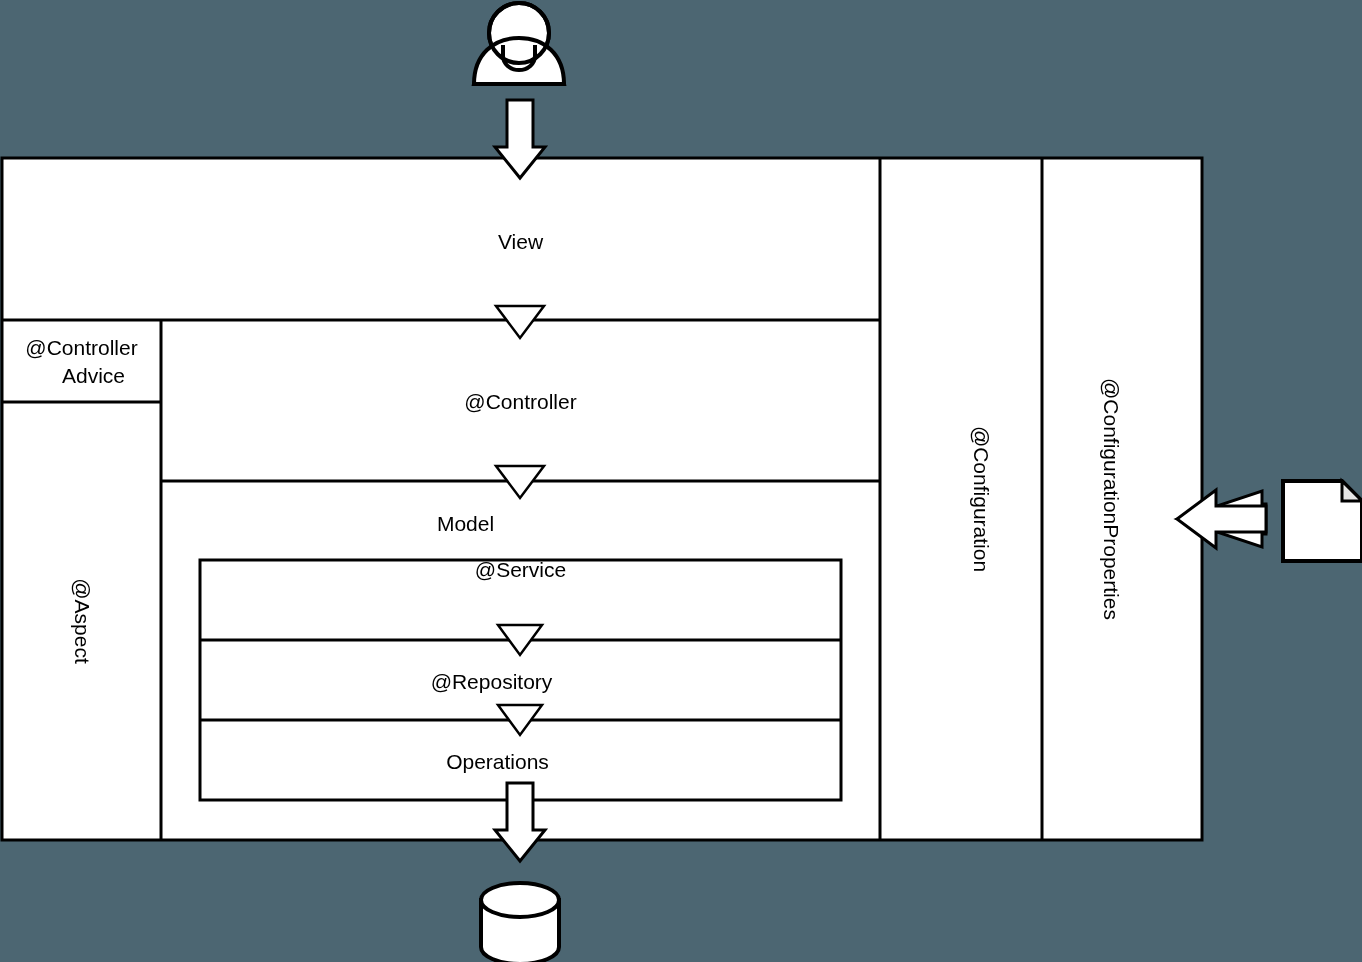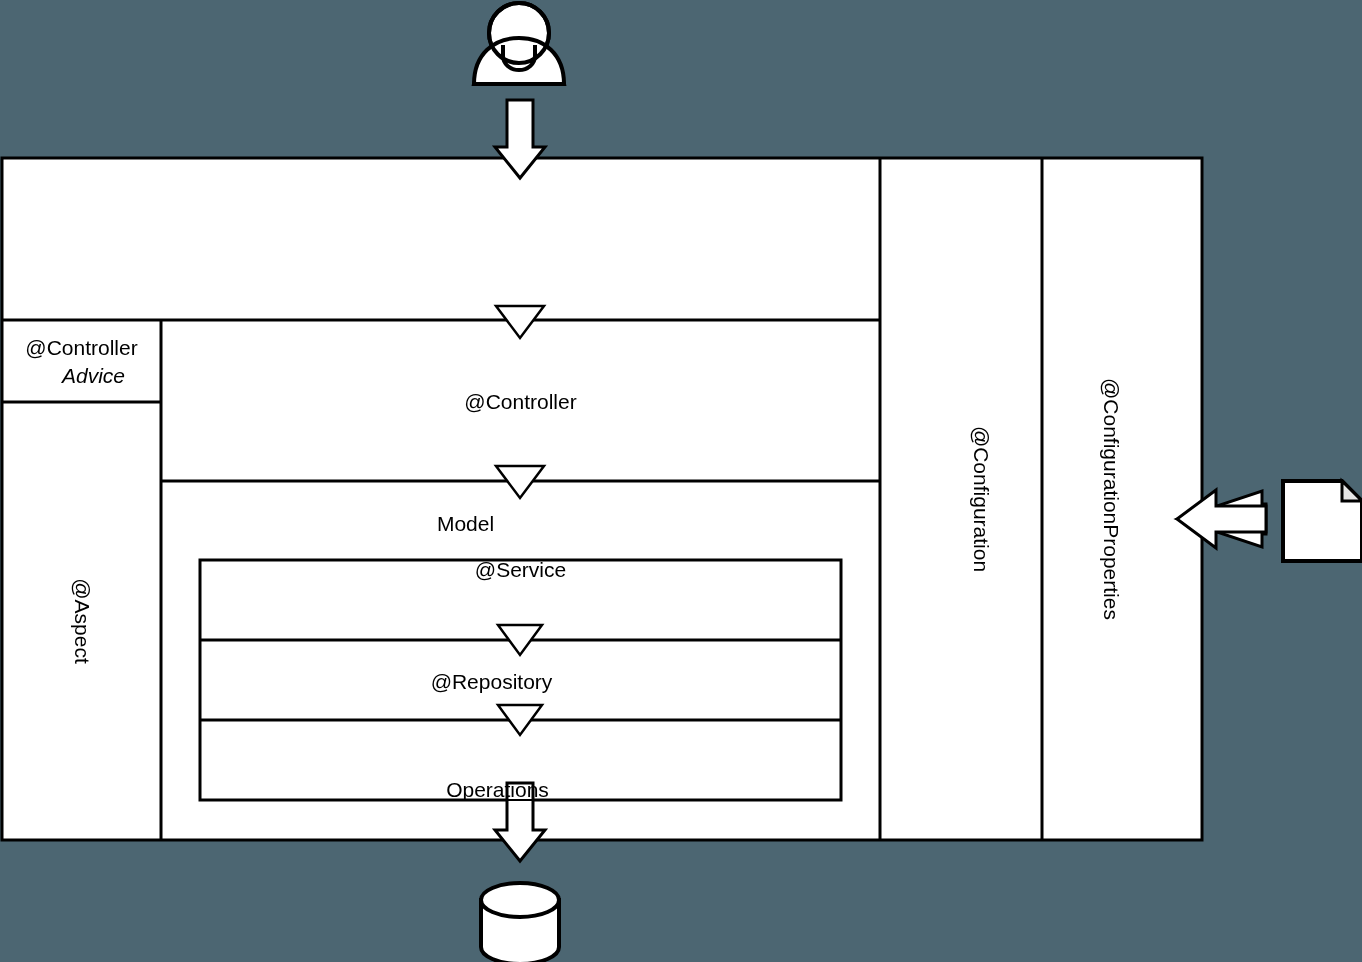--- a/index.html
+++ b/index.html
@@ -117,33 +117,34 @@
       <path d="M 1266 506 L 1266 532 L 1216 532 L 1216 548 L 1177 519 L 1216 490 L 1216 506 Z" fill="#ffffff" stroke="#000000" stroke-width="3" stroke-linejoin="miter"></path>
     </g>
 
     <g>
       <path d="M 1283 481 L 1342 481 L 1362 501 L 1362 561 L 1283 561 Z" fill="#ffffff" stroke="#000000" stroke-width="4" stroke-linejoin="miter"></path>
       <path d="M 1342 481 L 1342 501 L 1362 501 Z" fill="#e6e6e6" stroke="#000000" stroke-width="3" stroke-linejoin="miter"></path>
     </g>
 
   </svg>
 
+  <div class="lbl" style="left:161px; top:228px; width:719px;">View</div>
 
   <div class="lbl" style="left:161px; top:388px; width:719px;">@Controller</div>
 
   <div class="lbl" style="left:161px; top:510px; width:609px;">Model</div>
 
   <div class="lbl" style="left:2px; top:334px; width:159px;">@Controller</div>
-  <div class="lbl" style="left:2px; top:362px; width:183px;font-style:italic;">Advice</div>
+  <div class="lbl" style="left:2px; top:362px; width:183px;">Advice</div>
 
   <div class="lbl lbl-rot rot90" style="left:-118px; top:607px; width:400px;">@Aspect</div>
 
   <div class="lbl lbl-rot rot90" style="left:761px; top:485px; width:440px;">@Configuration</div>
 
   <div class="lbl lbl-rot rot90" style="left:891px; top:485px; width:440px;">@ConfigurationProperties</div>
 
   <div class="lbl" style="left:200px; top:556px; width:641px;">@Service</div>
 
   <div class="lbl" style="left:200px; top:668px; width:583px;">@Repository</div>
 
-  <div class="lbl" style="left:200px; top:776px; width:595px;text-decoration:underline;">Operations</div>
+  <div class="lbl" style="left:200px; top:748px; width:595px;">Operations</div>
 
 </div>
 
 </body></html>

